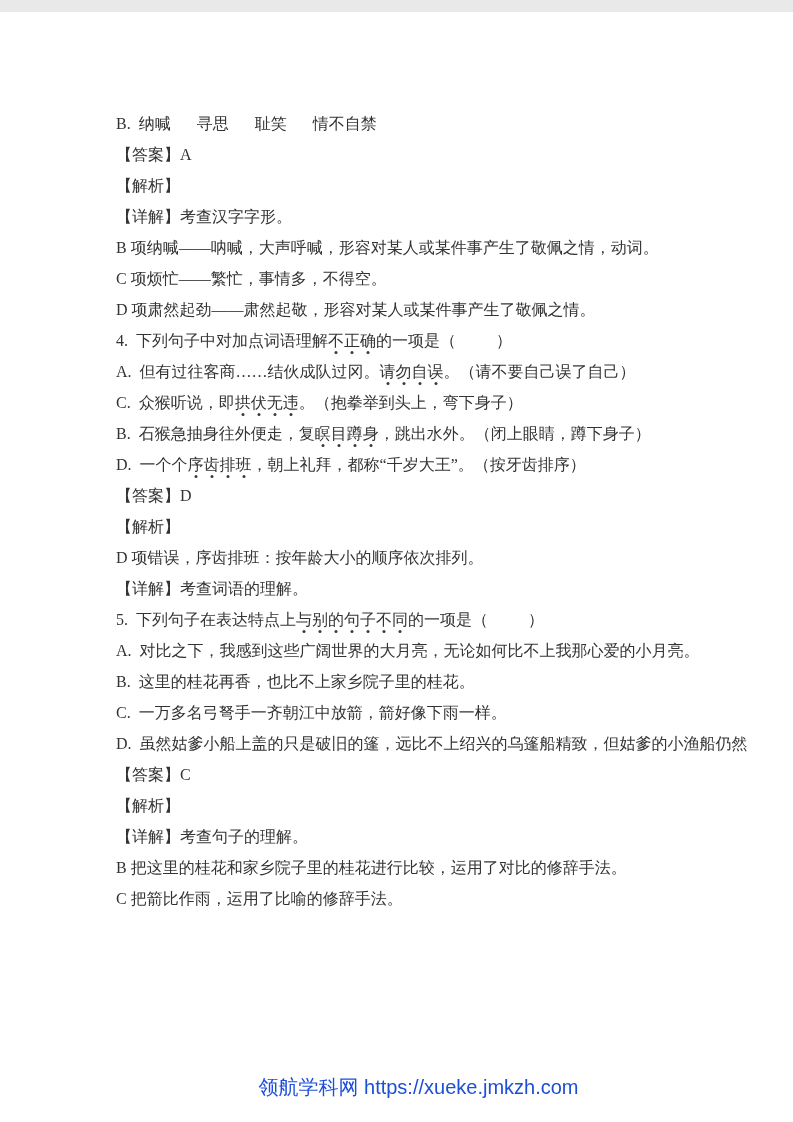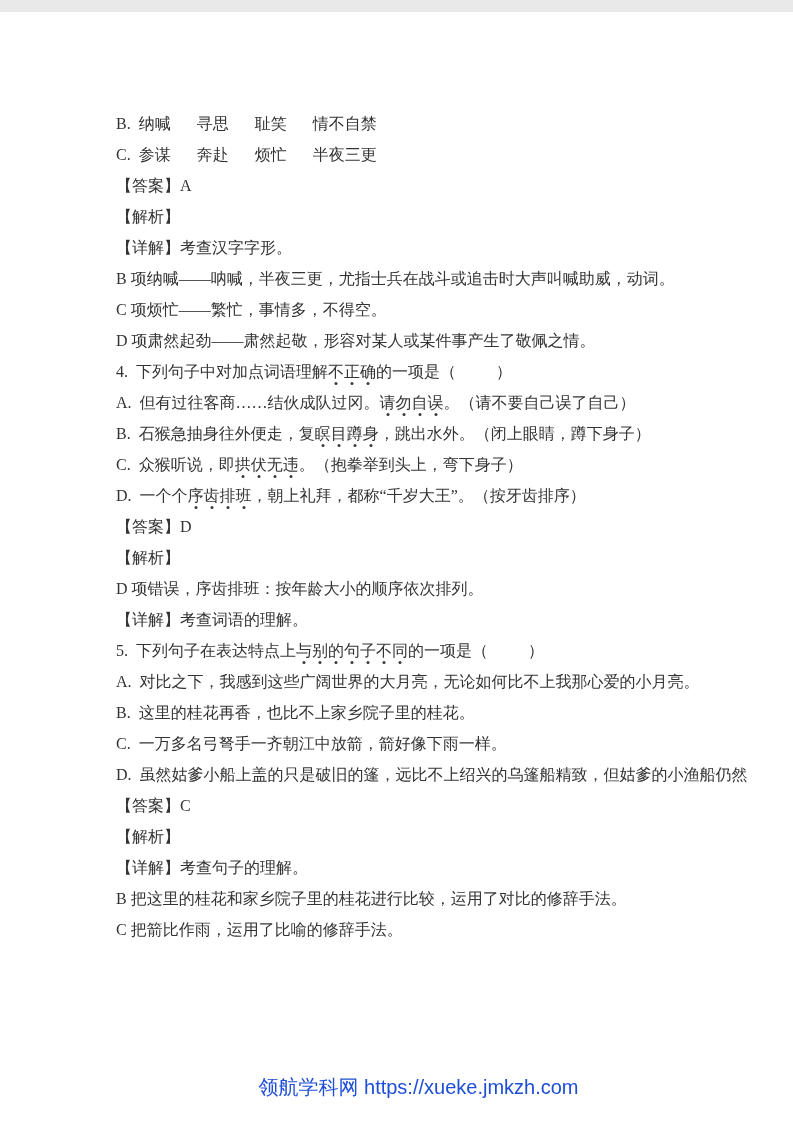--- a/index.html
+++ b/index.html
@@ -63,31 +63,30 @@
     font-size: 20px;
     color: #1d4ed8;
   }
 </style>
 </head>
 <body>
 
 <div class="page">
   <div class="content" id="doc-lines">
       <div class="line"><span>B.  纳喊</span><span class="gap"></span><span>寻思</span><span class="gap"></span><span>耻笑</span><span class="gap"></span><span>情不自禁</span></div>
-      <div class="line"><span>C.  参谋</span><span class="gap"></span><span>奔赴</span><span class="gap"></span><span>烦忙</span><span class="gap"></span><span>半夜三更</span></div>
       <div class="line"><span>【答案】A</span></div>
       <div class="line"><span>【解析】</span></div>
       <div class="line"><span>【详解】考查汉字字形。</span></div>
-      <div class="line"><span>B 项纳喊——呐喊，半夜三更，尤指士兵在战斗或追击时大声叫喊助威，动词。</span></div>
+      <div class="line"><span>B 项纳喊——呐喊，大声呼喊，形容对某人或某件事产生了敬佩之情，动词。</span></div>
       <div class="line"><span>C 项烦忙——繁忙，事情多，不得空。</span></div>
       <div class="line"><span>D 项肃然起劲——肃然起敬，形容对某人或某件事产生了敬佩之情。</span></div>
       <div class="line"><span>4.  下列句子中对加点词语理解</span><span class="em-dots"><span class="ch">不</span><span class="ch">正</span><span class="ch">确</span></span><span>的一项是（</span><span class="gap-wide"></span><span>）</span></div>
       <div class="line"><span>A.  但有过往客商……结伙成队过冈。</span><span class="em-dots"><span class="ch">请</span><span class="ch">勿</span><span class="ch">自</span><span class="ch">误</span></span><span>。（请不要自己误了自己）</span></div>
+      <div class="line"><span>C.  众猴听说，即</span><span class="em-dots"><span class="ch">拱</span><span class="ch">伏</span><span class="ch">无</span><span class="ch">违</span></span><span>。（抱拳举到头上，弯下身子）</span></div>
       <div class="line"><span>B.  石猴急抽身往外便走，复</span><span class="em-dots"><span class="ch">瞑</span><span class="ch">目</span><span class="ch">蹲</span><span class="ch">身</span></span><span>，跳出水外。（闭上眼睛，蹲下身子）</span></div>
-      <div class="line"><span>C.  众猴听说，即</span><span class="em-dots"><span class="ch">拱</span><span class="ch">伏</span><span class="ch">无</span><span class="ch">违</span></span><span>。（抱拳举到头上，弯下身子）</span></div>
       <div class="line"><span>D.  一个个</span><span class="em-dots"><span class="ch">序</span><span class="ch">齿</span><span class="ch">排</span><span class="ch">班</span></span><span>，朝上礼拜，都称“千岁大王”。（按牙齿排序）</span></div>
       <div class="line"><span>【答案】D</span></div>
       <div class="line"><span>【解析】</span></div>
       <div class="line"><span>D 项错误，序齿排班：按年龄大小的顺序依次排列。</span></div>
       <div class="line"><span>【详解】考查词语的理解。</span></div>
       <div class="line"><span>5.  下列句子在表达特点上</span><span class="em-dots"><span class="ch">与</span><span class="ch">别</span><span class="ch">的</span><span class="ch">句</span><span class="ch">子</span><span class="ch">不</span><span class="ch">同</span></span><span>的一项是（</span><span class="gap-wide"></span><span>）</span></div>
       <div class="line"><span>A.  对比之下，我感到这些广阔世界的大月亮，无论如何比不上我那心爱的小月亮。</span></div>
       <div class="line"><span>B.  这里的桂花再香，也比不上家乡院子里的桂花。</span></div>
       <div class="line"><span>C.  一万多名弓弩手一齐朝江中放箭，箭好像下雨一样。</span></div>
       <div class="line"><span>D.  虽然姑爹小船上盖的只是破旧的篷，远比不上绍兴的乌篷船精致，但姑爹的小渔船仍然</span></div>

